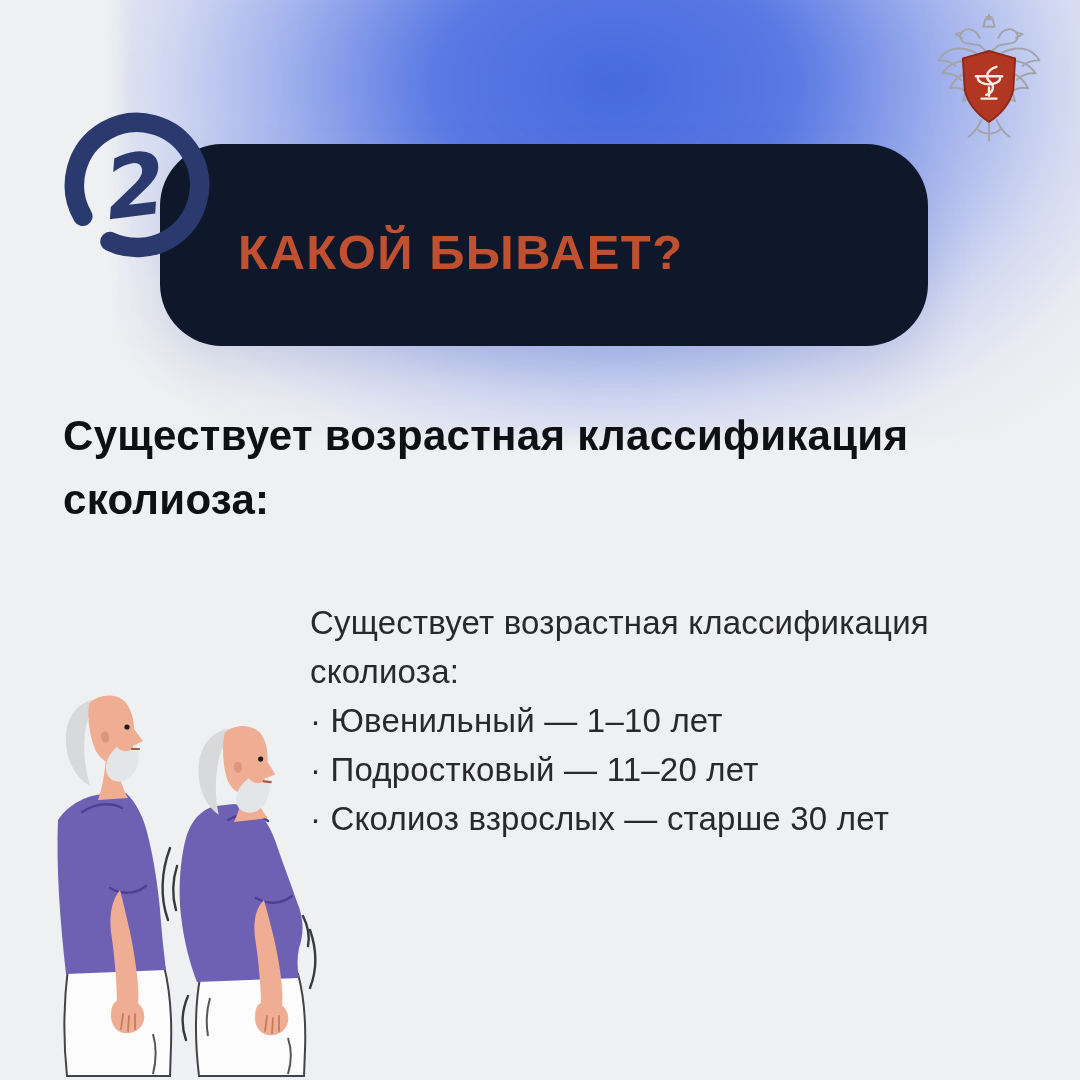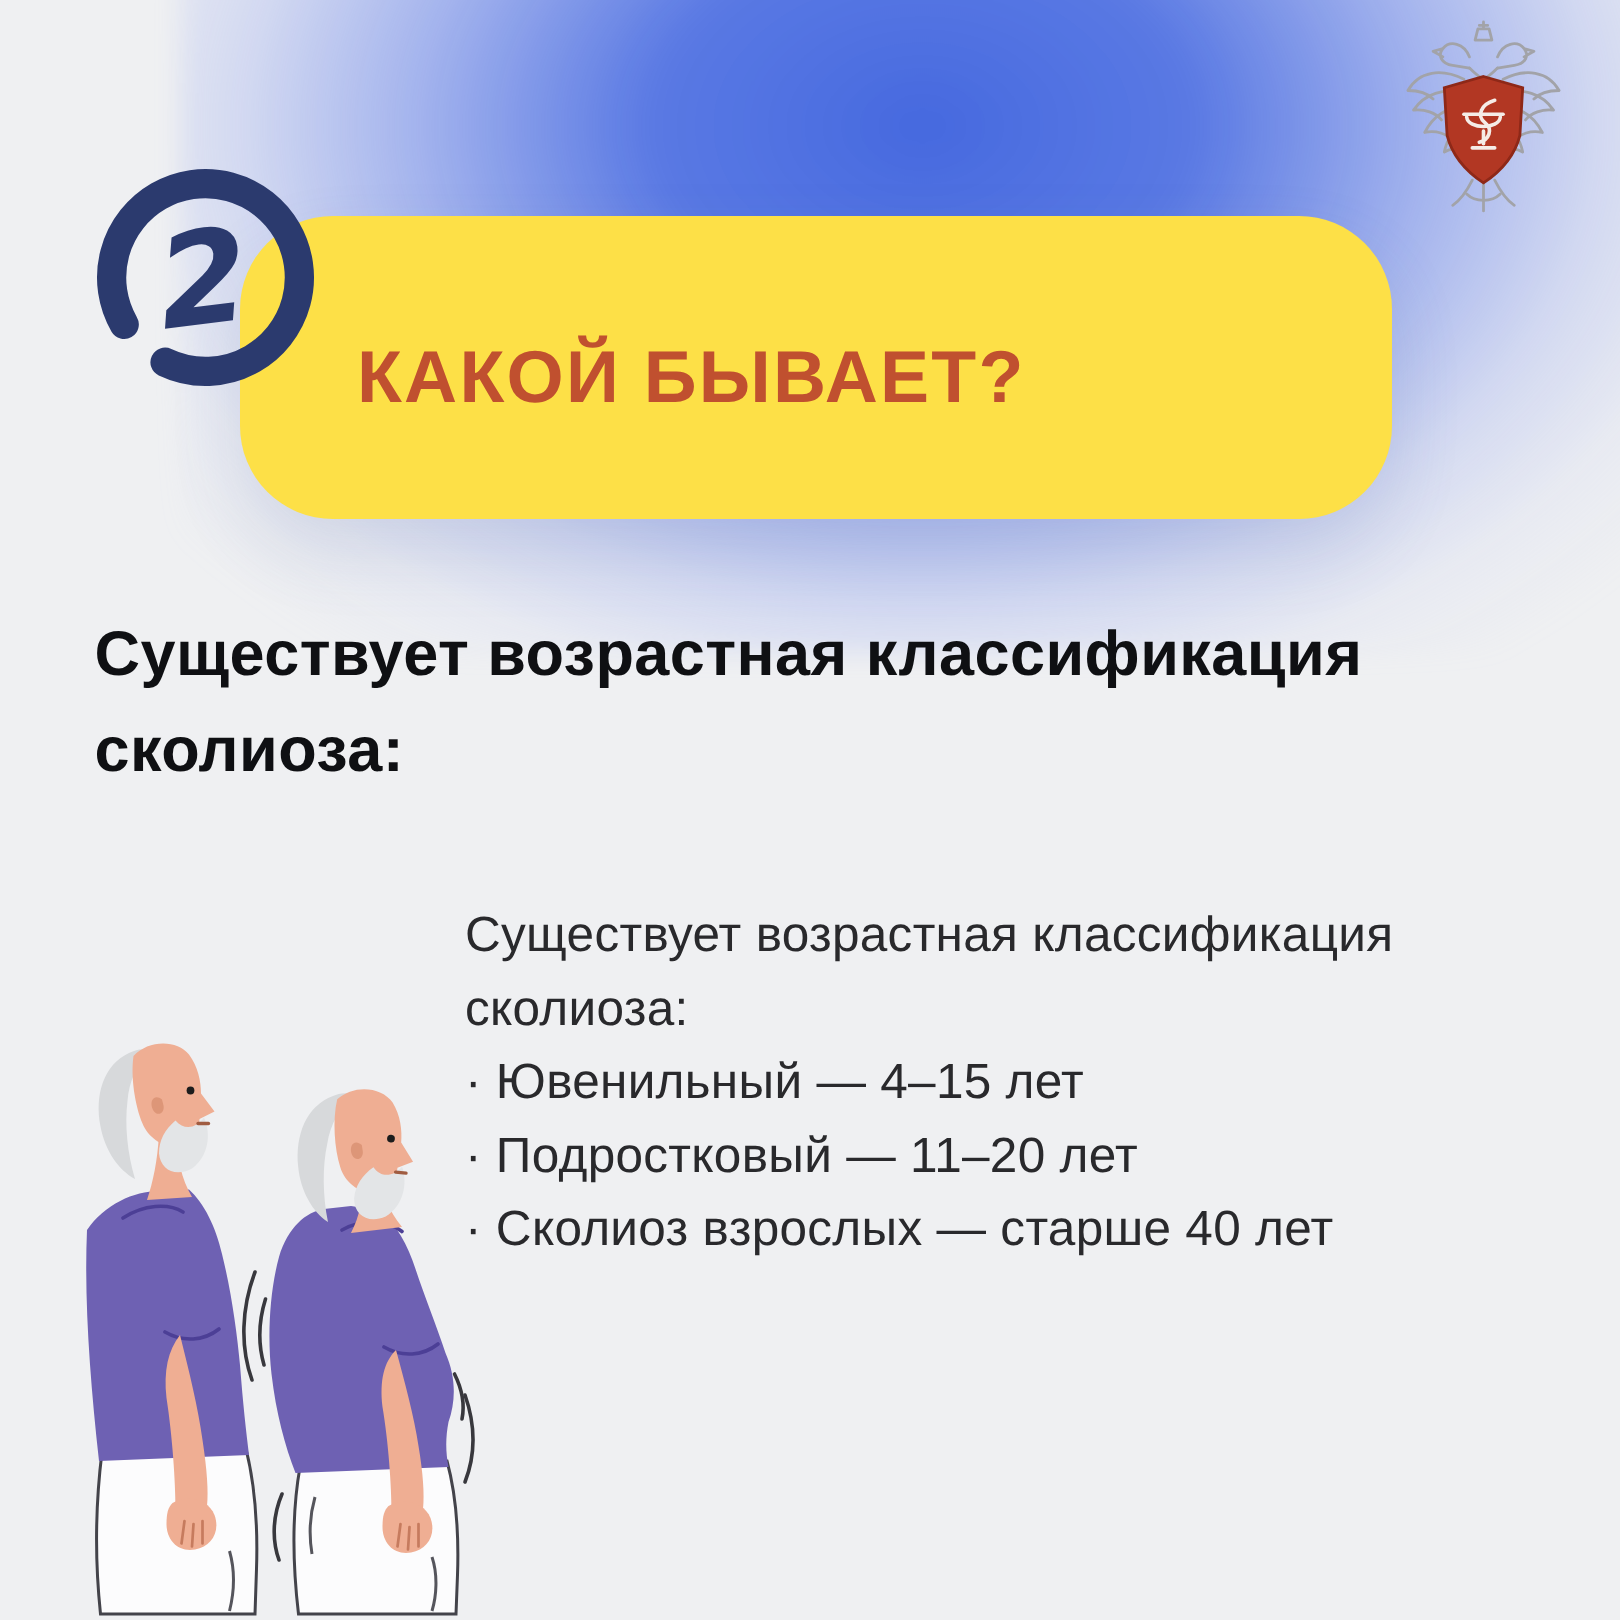--- a/index.html
+++ b/index.html
@@ -20,21 +20,21 @@
       rgba(190,200,246,0.12) 78%,
       rgba(235,237,248,0) 90%);
     filter:blur(8px);
     z-index:1;
   }
   .badge{
     position:absolute;left:58px;top:108px;width:158px;height:154px;z-index:4;
   }
   .card{
     position:absolute;left:160px;top:144px;width:768px;height:202px;
-    background:#fde047;border-radius:62px;
+    background:#0f172a;border-radius:62px;
     box-shadow:0 22px 46px rgba(96,112,170,0.16);
     display:flex;align-items:center;
     box-sizing:border-box;padding-left:78px;padding-top:14px;
     z-index:3;
   }
   .card-title{
     margin:0;
     font-size:49px;font-weight:bold;letter-spacing:1.5px;
     color:#c0502f;
   }
@@ -101,23 +101,23 @@
   </svg>
 
   <h2 class="heading">
     <span>Существует возрастная классификация</span>
     <span>сколиоза:</span>
   </h2>
 
   <div class="body-text">
     <div>Существует возрастная классификация</div>
     <div>сколиоза:</div>
-    <div>· Ювенильный — 4–15 лет</div>
+    <div>· Ювенильный — 1–10 лет</div>
     <div>· Подростковый — 11–20 лет</div>
-    <div>· Сколиоз взрослых — старше 40 лет</div>
+    <div>· Сколиоз взрослых — старше 30 лет</div>
   </div>
 
   <svg class="illustration" viewBox="0 0 316 390">
 
     <g>
       <path d="M48,278 C44,310 43,348 47,386 L150,386 L151,356 C152,326 150,300 144,276 Z" fill="#fcfcfd" stroke="#43434a" stroke-width="2"></path>
       <path d="M133,344 C137,358 136,372 133,384" fill="none" stroke="#55555c" stroke-width="2"></path>
       <path d="M38,130 C50,112 72,103 88,104 L106,103 C116,112 124,128 128,146
                C134,170 138,198 140,220 C142,246 144,264 146,280 L46,284 C40,230 36,176 38,130 Z" fill="#6e61b3"></path>
       <path d="M62,122 C76,113 92,112 102,118 M90,198 C102,205 116,204 126,196" fill="none" stroke="#4c3f96" stroke-width="2.4" stroke-linecap="round"></path>

